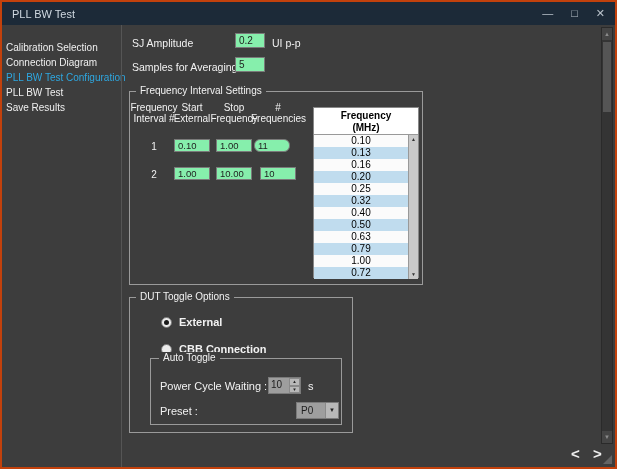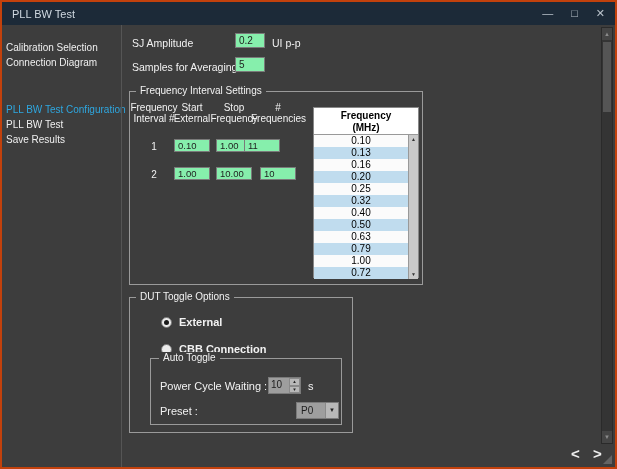--- a/index.html
+++ b/index.html
@@ -18,21 +18,21 @@
     background:#1c2a38; display:flex; align-items:center;
   }
   .titlebar .title { font-size:11px; color:#cfd8e0; padding-left:10px; }
   .win-controls { position:absolute; right:10px; top:0; height:23px; display:flex; align-items:center; gap:18px; }
   .win-btn { font-size:11px; color:#b9c2cb; cursor:default; line-height:23px; }
 
   
   .sidebar { position:absolute; left:0; top:23px; width:119px; bottom:0; padding-top:15px; }
   .sidebar-divider { position:absolute; left:119px; top:23px; bottom:0; width:1px; background:#555; }
   .side-item { font-size:10px; line-height:15px; padding-left:4px; white-space:nowrap; color:#efefef; }
-  .side-item.active { color:#2ea7e0;margin-top:32px; }
+  .side-item.active { color:#2ea7e0; }
 
   
   .lbl { position:absolute; font-size:10.5px; color:#f2f2f2; white-space:nowrap; }
   .txtbox {
     position:absolute; background:#86efac; border:1px solid #7a7a7a;
     color:#1e1e1e; font-size:10px; font-family:"Liberation Sans",sans-serif;
     padding:0 3px; height:15px; width:30px;
   }
   .groupbox { position:absolute; border:1px solid #9a9a9a; }
   .group-title {
@@ -142,21 +142,21 @@
     <span class="col-head" style="left:38px; top:10px; width:48px;">Start
 External</span>
     <span class="col-head" style="left:80px; top:10px; width:48px;">Stop
 Frequency</span>
     <span class="col-head" style="left:121px; top:10px; width:54px;">#
 Frequencies</span>
 
     <span class="interval-num" style="left:-1px; top:49px; width:50px;">1</span>
     <input class="txtbox cellbox" style="left: 44px; top: 47px;" value="0.10">
     <input class="txtbox cellbox" style="left: 86px; top: 47px;" value="1.00">
-    <input class="txtbox cellbox" style="left: 114px; top: 47px;" value="11">
+    <input class="txtbox cellbox" style="left: 124px; top: 47px; border-radius: 6px;" value="11">
 
     <span class="interval-num" style="left:-1px; top:77px; width:50px;">2</span>
     <input class="txtbox cellbox" style="left: 44px; top: 75px;" value="1.00">
     <input class="txtbox cellbox" style="left: 86px; top: 75px;" value="10.00">
     <input class="txtbox cellbox" style="left: 130px; top: 75px;" value="10">
 
     <div class="freq-table">
       <div class="freq-header">Frequency
 (MHz)</div>
       <div class="freq-rows">

